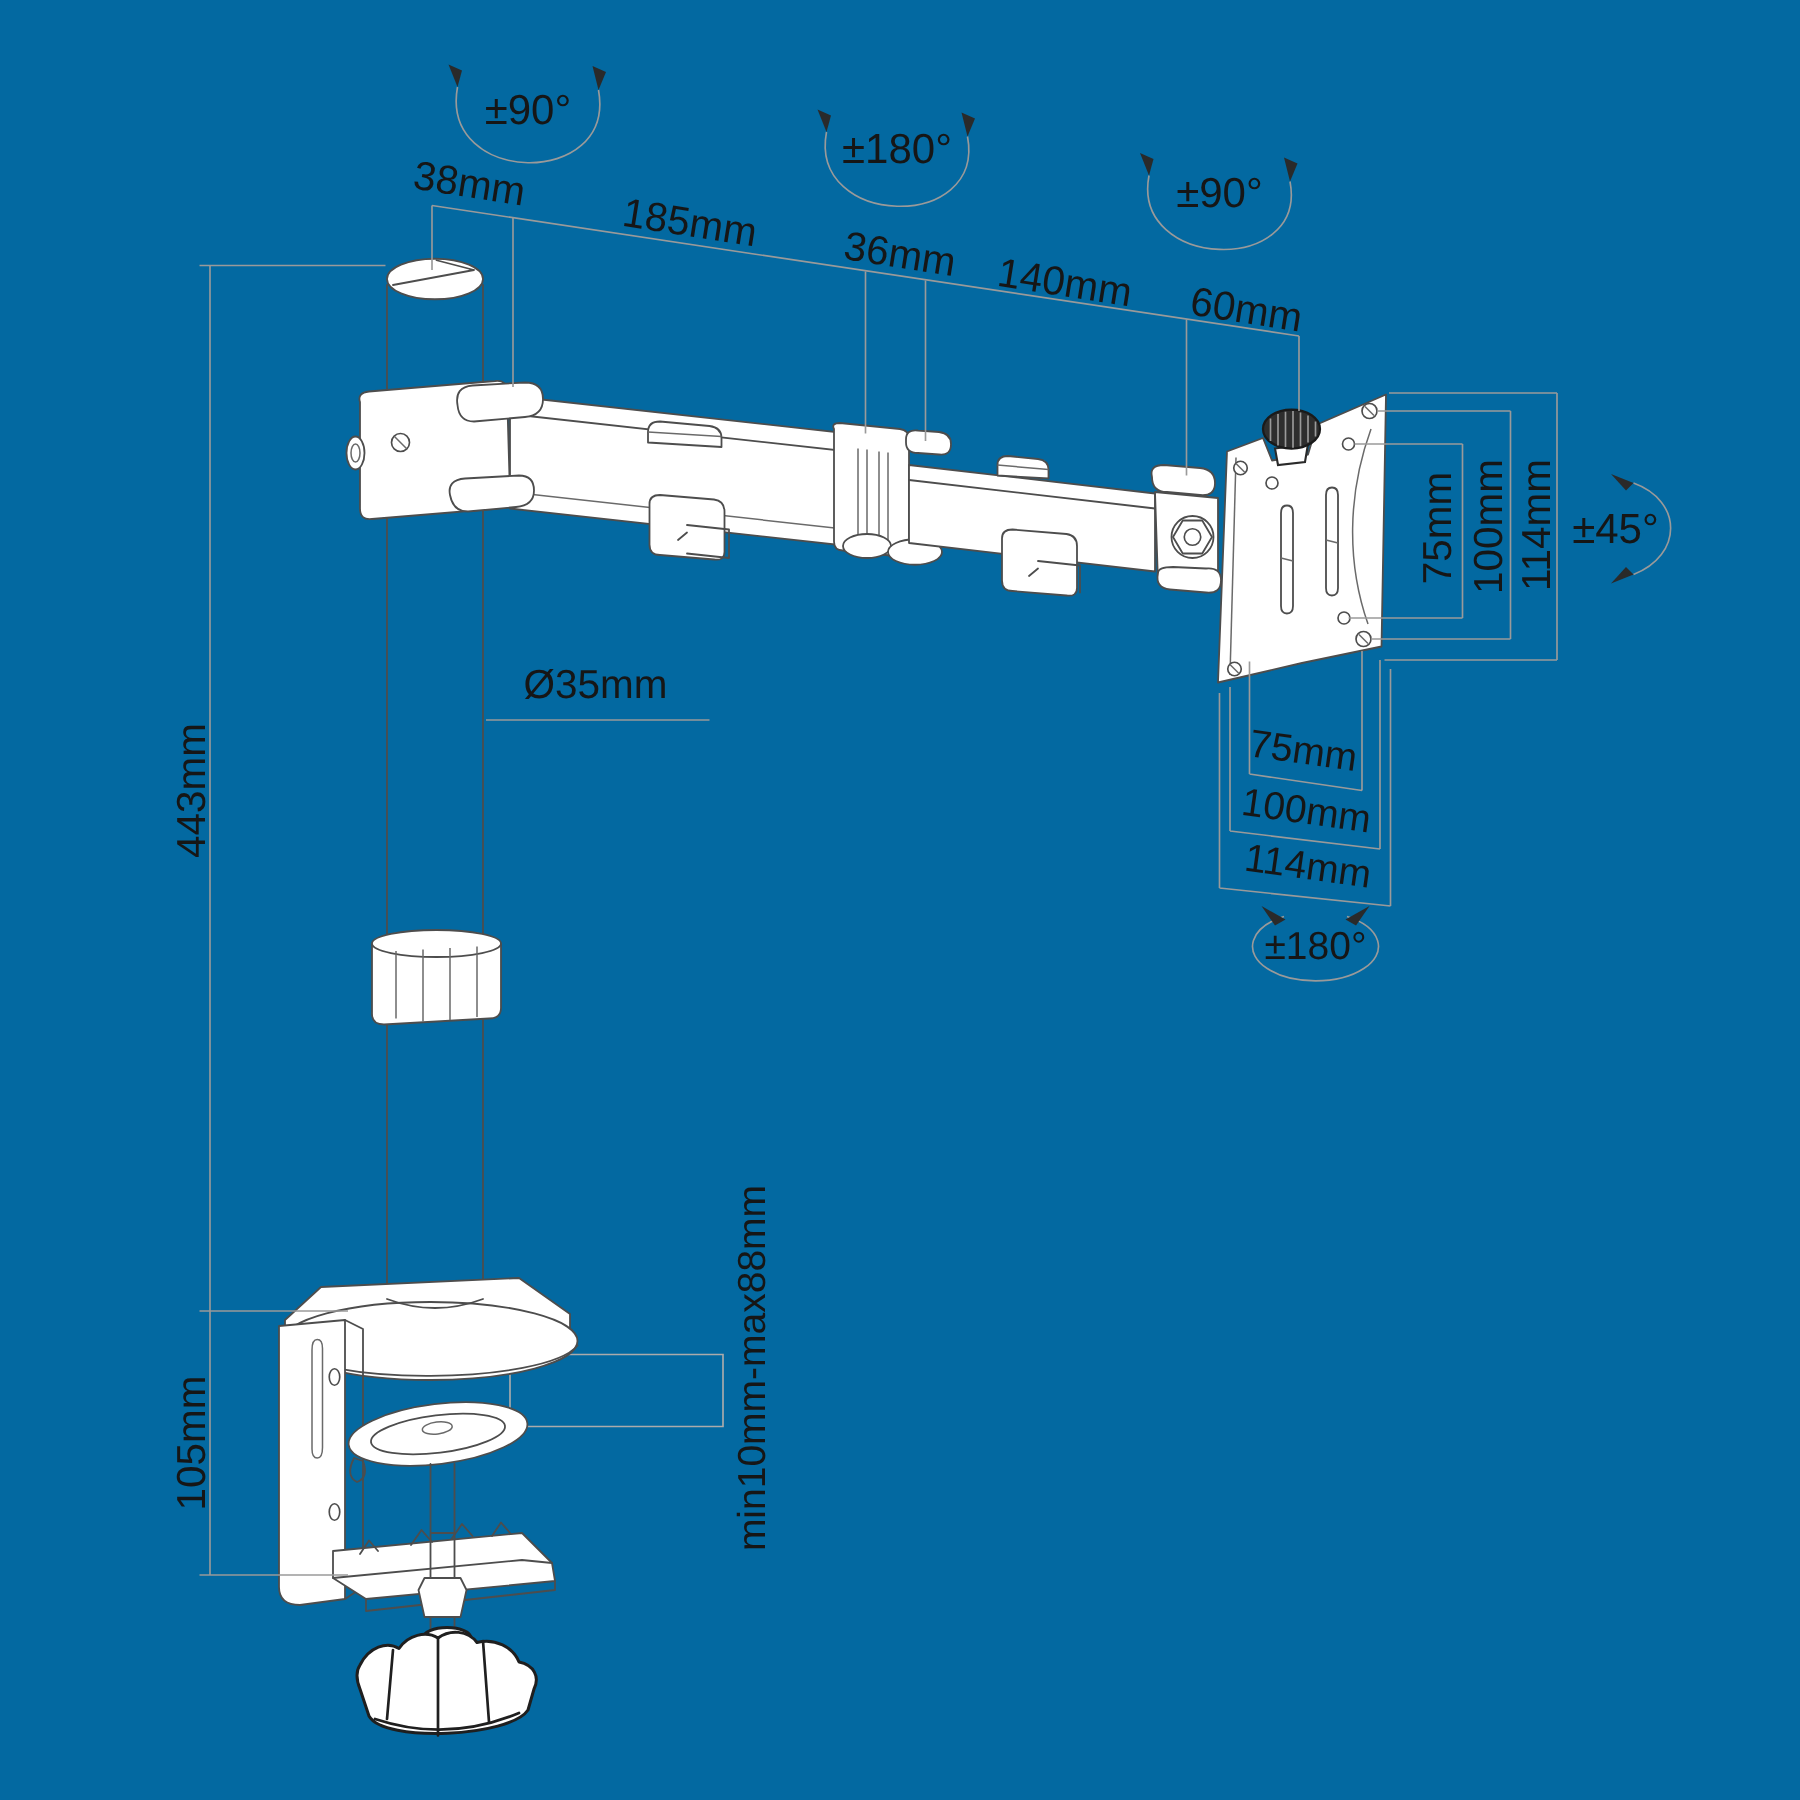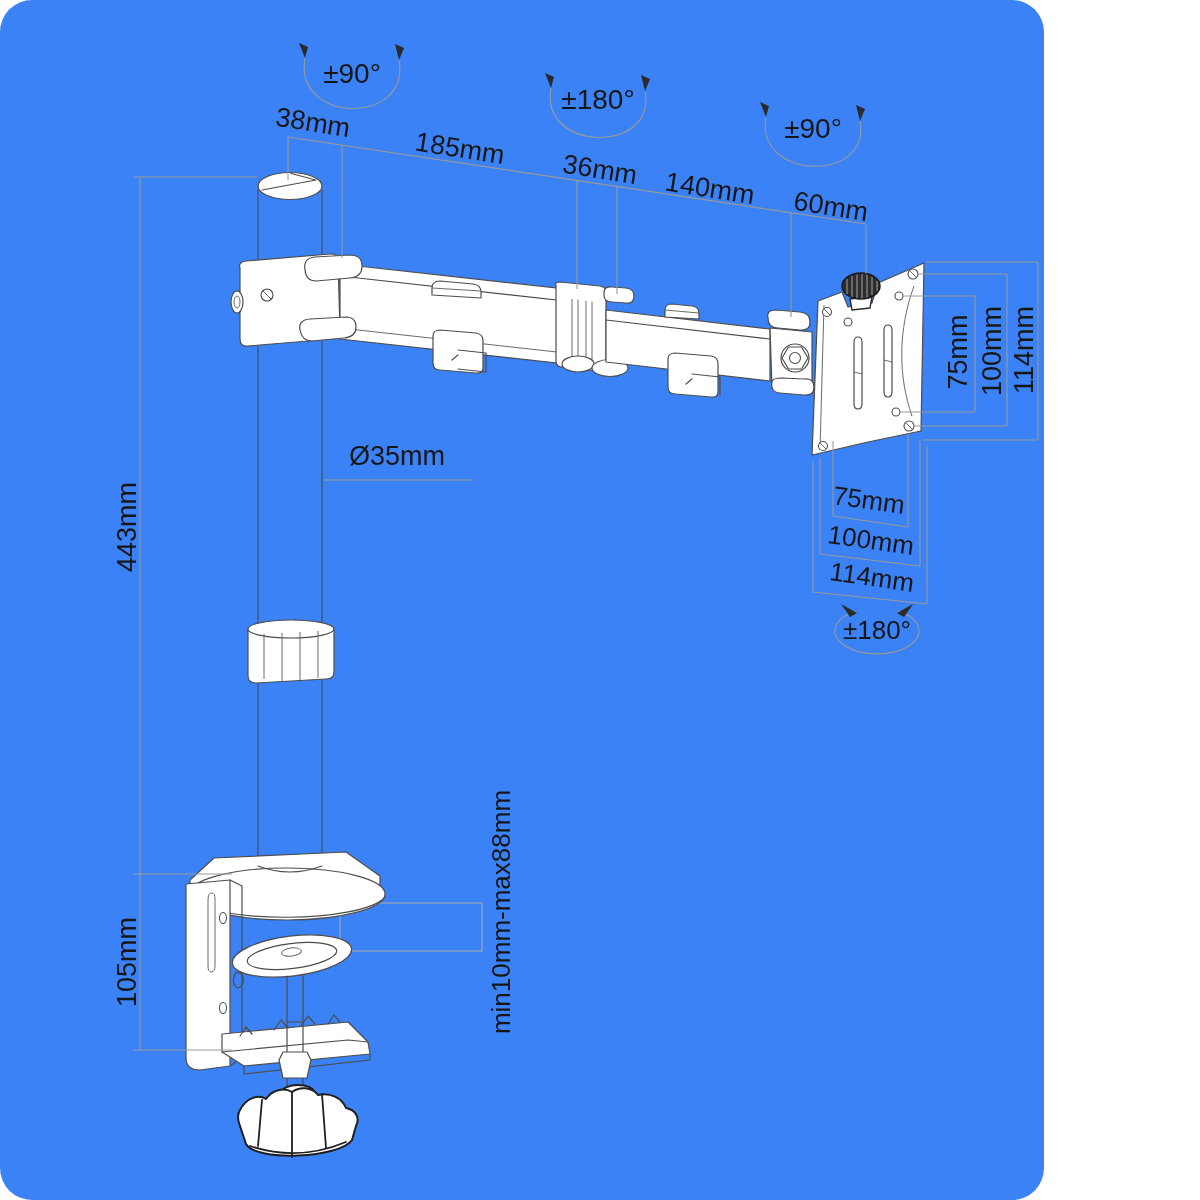--- a/index.html
+++ b/index.html
@@ -1,16 +1,16 @@
 <!DOCTYPE html>
 <html><head>
 <meta charset="utf-8">
 <style>
   html,body{margin:0;padding:0;background:#ffffff;}
-  .stage{position:relative;width:1044px;height:1200px;background:#3b82f6;overflow:hidden;border-radius:32px;}
+  .stage{position:relative;width:1200px;height:1200px;background:#0369a1;overflow:hidden;}
   svg{display:block;}
   text{font-family:"Liberation Sans", sans-serif;fill:#161616;}
   .t27{font-size:27px;}
   .t26{font-size:26px;}
   .t28{font-size:28px;}
   .ln{fill:none;stroke:#4d4d4d;stroke-width:1.2;stroke-linecap:round;stroke-linejoin:round;}
   .lnw{fill:#ffffff;stroke:#4d4d4d;stroke-width:1.2;stroke-linejoin:round;}
   .lnt{fill:none;stroke:#6a6a6a;stroke-width:1;}
   .dk{fill:#ffffff;stroke:#1f1f1f;stroke-width:2;stroke-linejoin:round;}
   .dkl{fill:none;stroke:#1f1f1f;stroke-width:1.8;stroke-linecap:round;}

